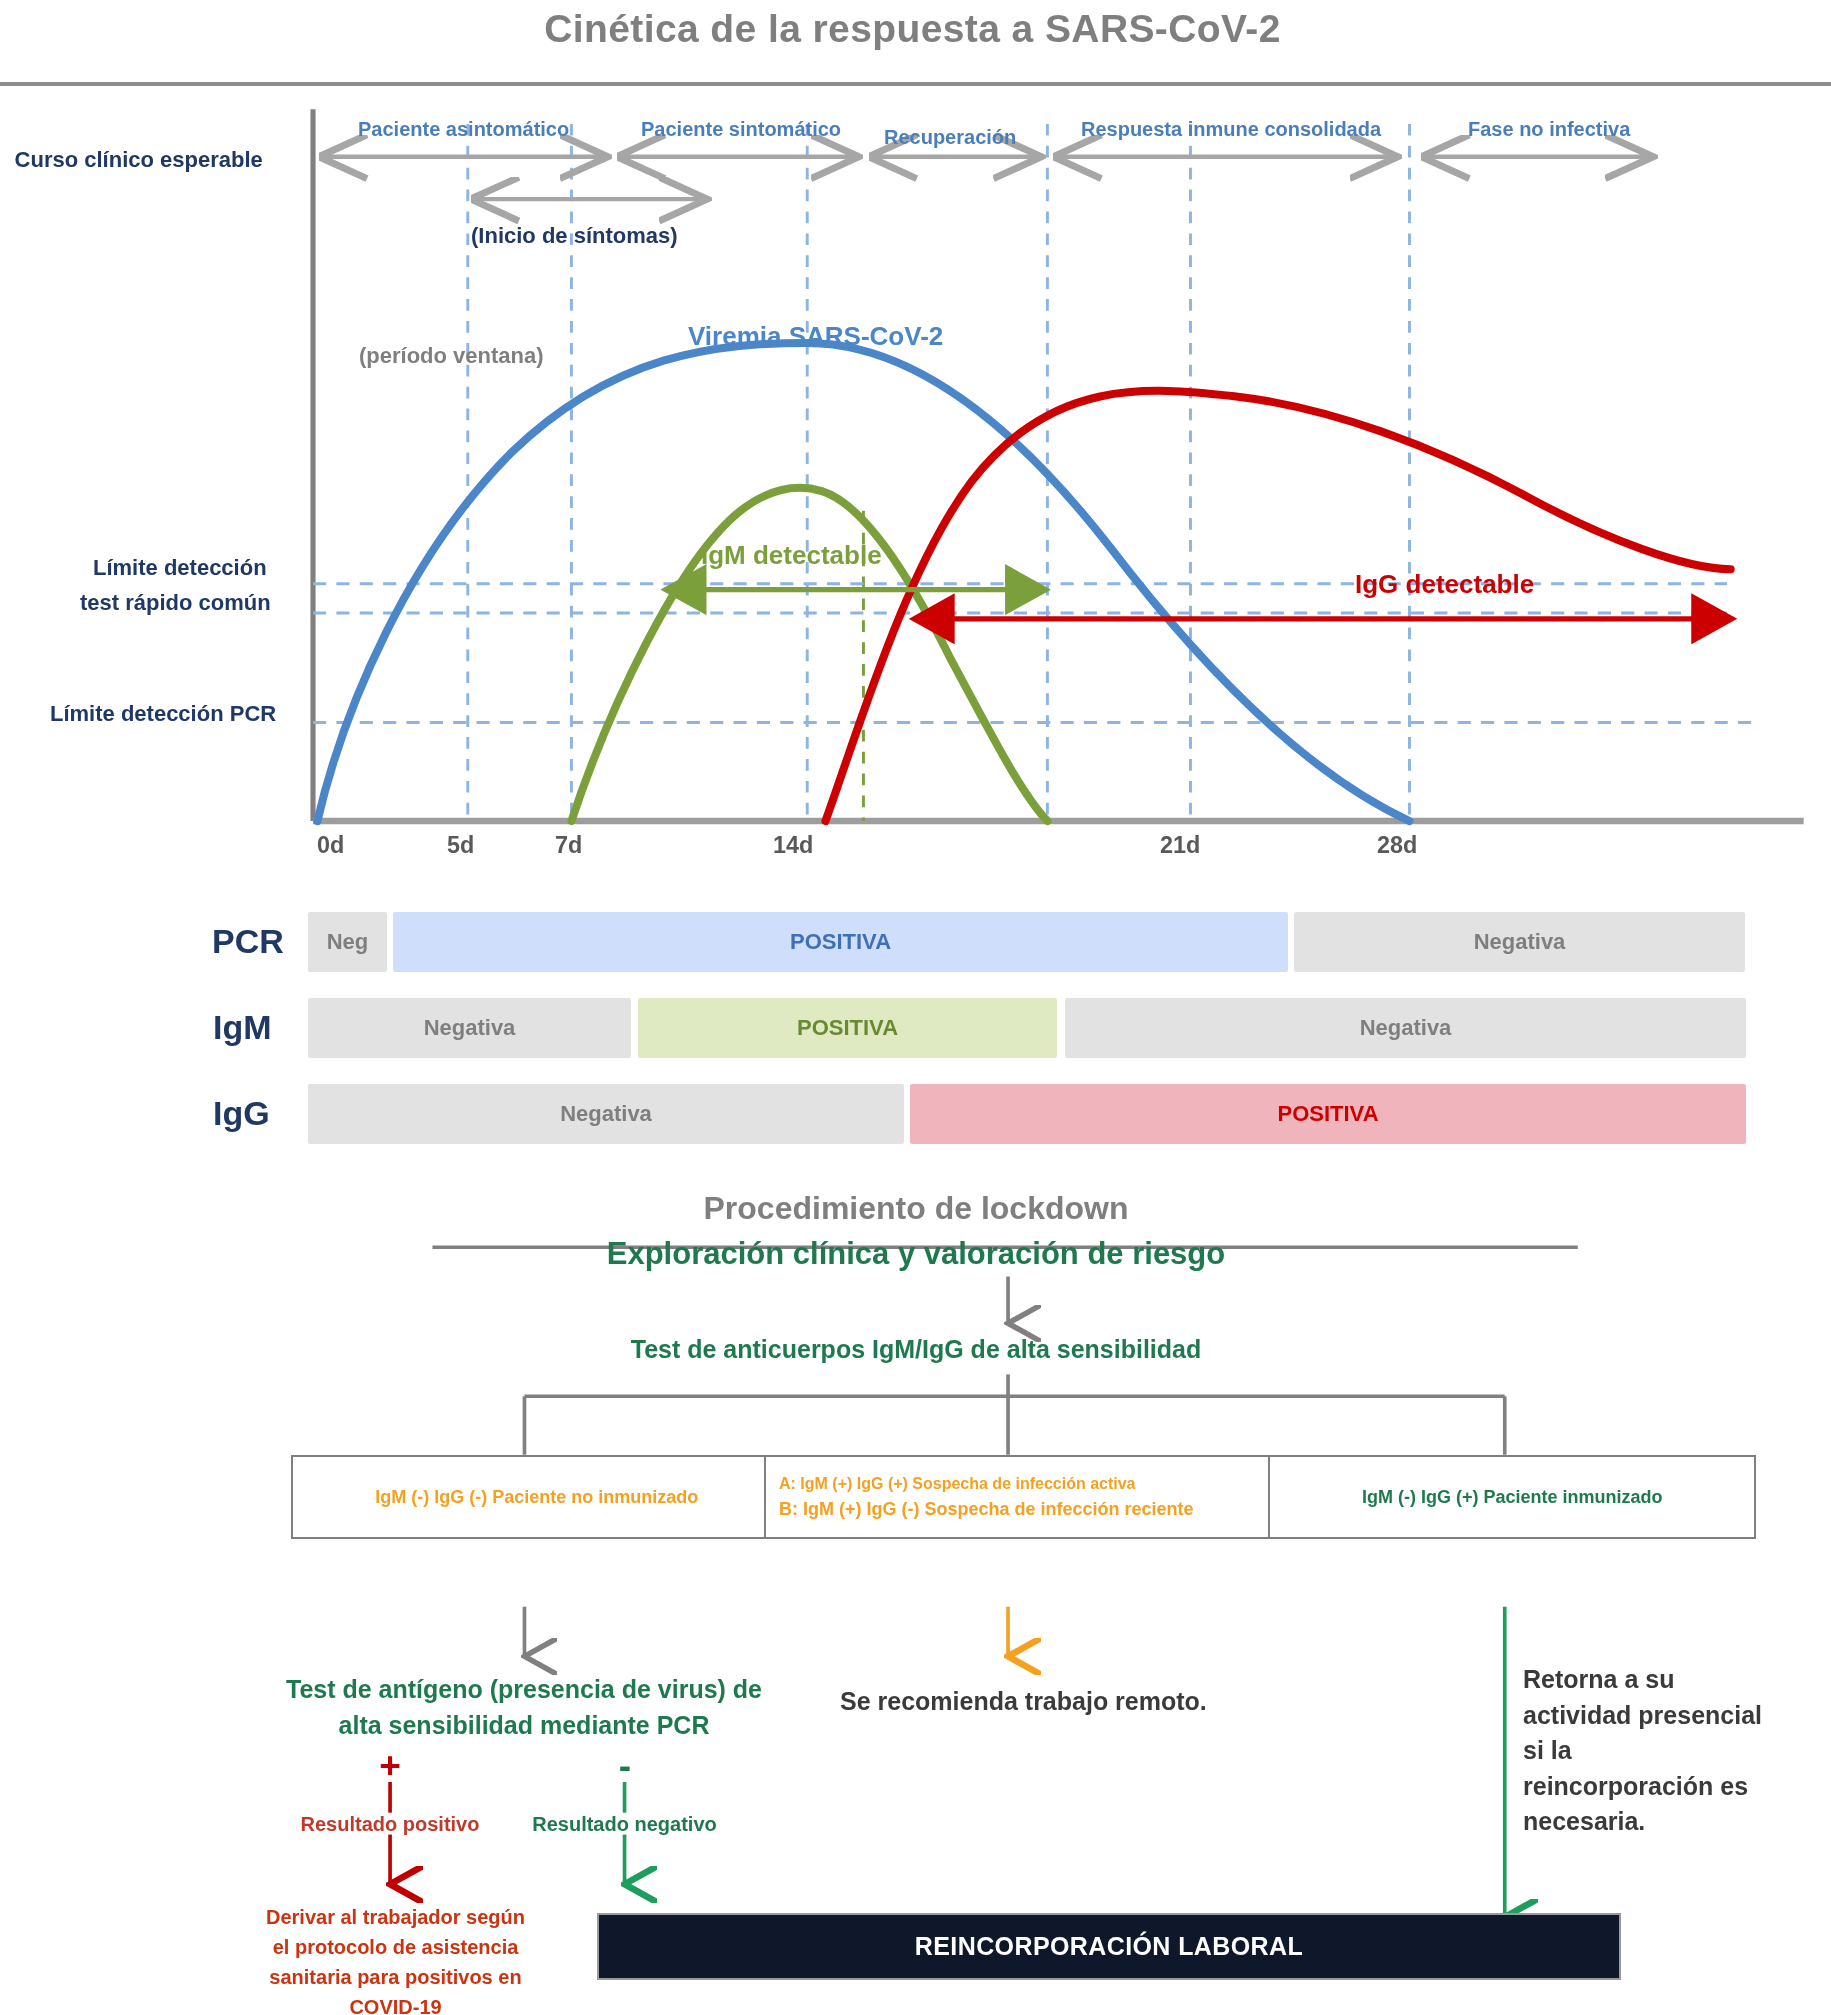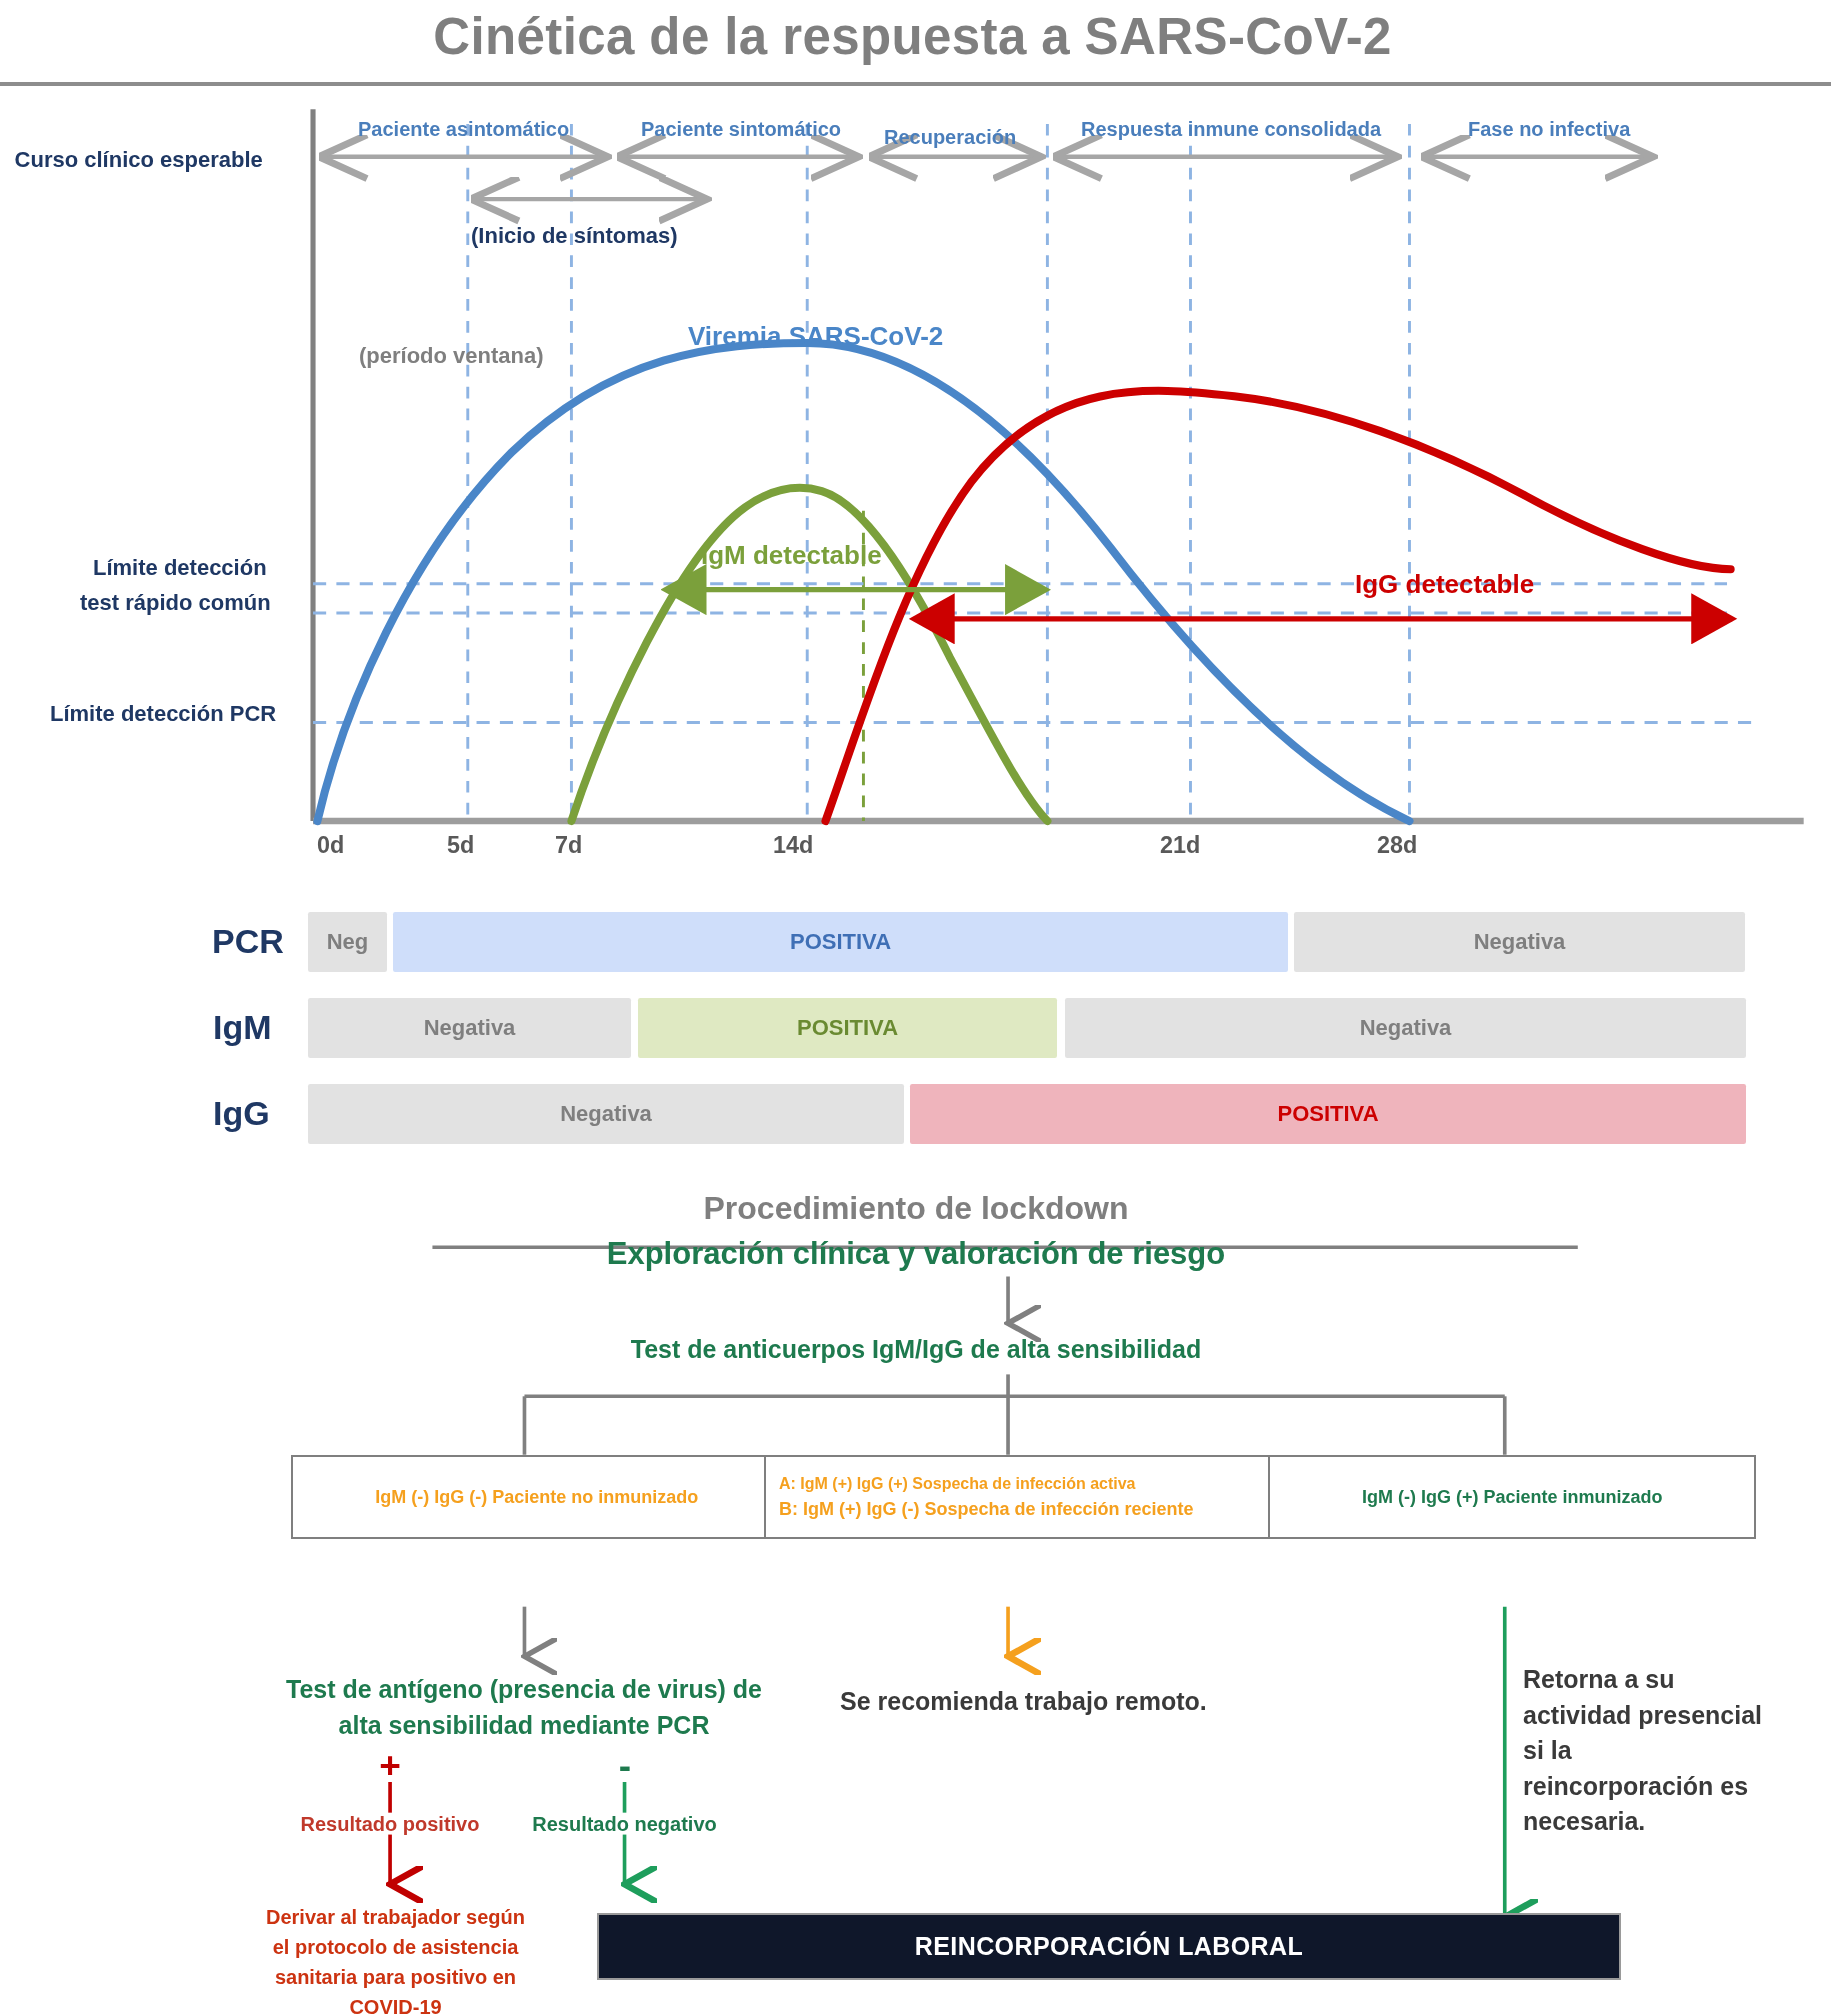--- a/index.html
+++ b/index.html
@@ -2,21 +2,21 @@
 <html style="font-size:11.7px"><head>
 <meta charset="utf-8">
 <style>
   html,body{margin:0;padding:0;background:#ffffff;}
   body{width:1832px;height:2015px;position:relative;
        font-family:"Liberation Sans","DejaVu Sans",sans-serif;
        -webkit-font-smoothing:antialiased;}
   .abs{position:absolute;}
   
   #title{left:0;top:7.3px;width:1825px;text-align:center;
-         font-size:51px;font-weight:bold;color:#7f7f7f;letter-spacing:0.4px;}
+         font-size:39px;font-weight:bold;color:#7f7f7f;letter-spacing:0.4px;}
   #title-rule{left:0;top:82px;width:1832px;height:3.7px;background:#8d8d8d;}
   
   #chart{left:0;top:102px;width:1832px;height:730px;}
   #chart svg{position:absolute;left:0;top:0;}
   .lbl{position:absolute;font-weight:bold;white-space:nowrap;}
   .phase-lbl{font-size:20px;color:#4a7ebb;font-weight:bold;}
   .axis-lbl{font-size:22px;color:#1f3864;font-weight:bold;}
   .tick-lbl{font-size:23.4px;color:#595959;font-weight:bold;}
   .gray-lbl{font-size:22px;color:#7f7f7f;font-weight:bold;}
   .navy-lbl{font-size:22px;color:#1f3864;font-weight:bold;}
@@ -224,21 +224,21 @@
   <div class="flow-red" style="left:361px;top:562px;width:58px;font-size:37px;color:#c00000;">+</div>
   <div class="flow-green" style="left:596px;top:562px;width:58px;font-size:37px;color:#1e7a4e;">-</div>
 
   <div class="flow-red" style="left:273px;top:630px;width:234px;font-size:20px;color:#c0392b;">Resultado positivo</div>
   <div class="flow-green" style="left:507px;top:630px;width:235px;font-size:20px;">Resultado negativo</div>
 
   <div style="position:absolute;left:254px;top:719px;width:283px;text-align:center;
               font-size:20px;color:#cc3311;font-weight:bold;line-height:1.5;">
     <div>Derivar al trabajador según</div>
     <div>el protocolo de asistencia</div>
-    <div>sanitaria para positivo en</div>
+    <div>sanitaria para positivos en</div>
     <div>COVID-19</div>
   </div>
 
   <div class="flow-dark" style="left:840px;top:504px;width:453px;font-size:25px;">Se recomienda trabajo remoto.</div>
 
   <div class="flow-dark" style="left:1523px;top:479px;width:241px;font-size:25px;line-height:1.42;">Retorna a su actividad presencial si la reincorporación es necesaria.</div>
 
   <div id="reincorp-bar" style="left:597px;top:730px;width:1020px;height:63px;">
     <span>REINCORPORACIÓN LABORAL</span>
   </div>

